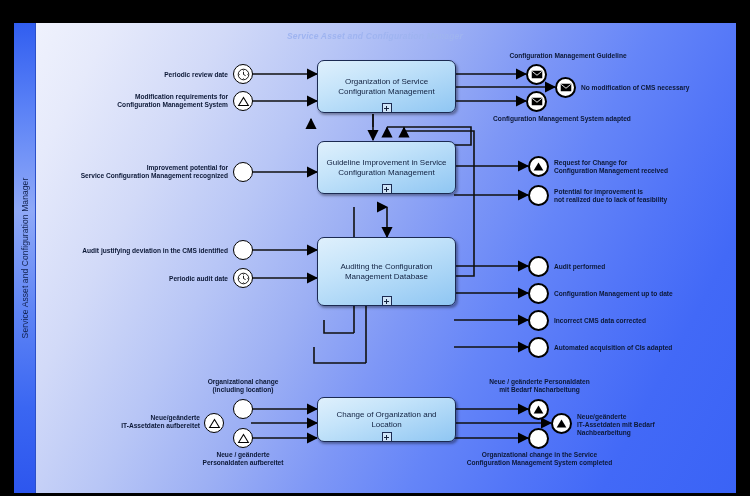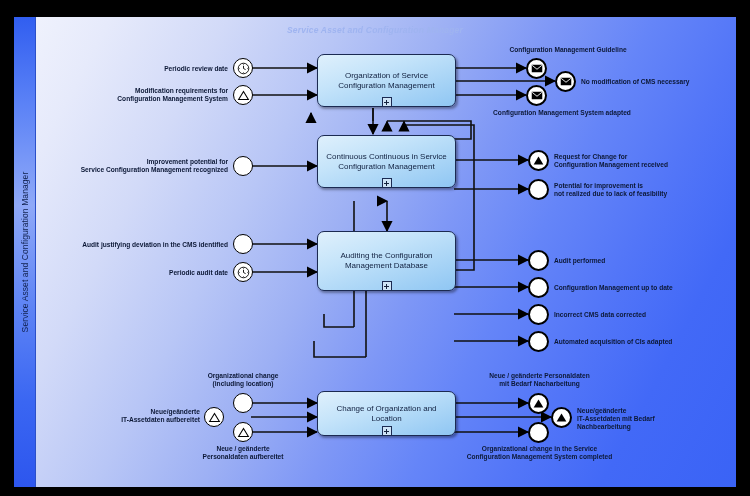--- a/index.html
+++ b/index.html
@@ -15,21 +15,21 @@
   }
   #canvas {
     position: relative;
     width: 750px;
     height: 496px;
     background: #000000;
   }
   #pool {
     position: absolute;
     left: 14px;
-    top: 17px;
+    top: 23px;
     width: 722px;
     height: 470px;
     background:
       linear-gradient(118deg,
         #f2f4fd 0%,
         #e6eafb 10%,
         #d2daf8 22%,
         #b8c6f6 34%,
         #9db0f4 45%,
         #7e97f6 56%,
@@ -224,27 +224,27 @@
       </g>
     </svg>
 
     <div class="task" style="left:303px; top:37px; width:139px; height:53px;">
       <span>Organization of Service
 Configuration Management</span>
       <span class="plus"></span>
     </div>
 
     <div class="task" style="left:303px; top:118px; width:139px; height:53px;">
-      <span>Continuous Continuous in
+      <span>Guideline Improvement in
 Service Configuration
 Management</span>
       <span class="plus"></span>
     </div>
 
-    <div class="task" style="left:303px; top:214px; width:139px; height:60px;">
+    <div class="task" style="left:303px; top:214px; width:139px; height:69px;">
       <span>Auditing the Configuration
 Management Database</span>
       <span class="plus"></span>
     </div>
 
     <div class="task" style="left:303px; top:374px; width:139px; height:45px;">
       <span>Change of Organization and
 Location</span>
       <span class="plus"></span>
     </div>

